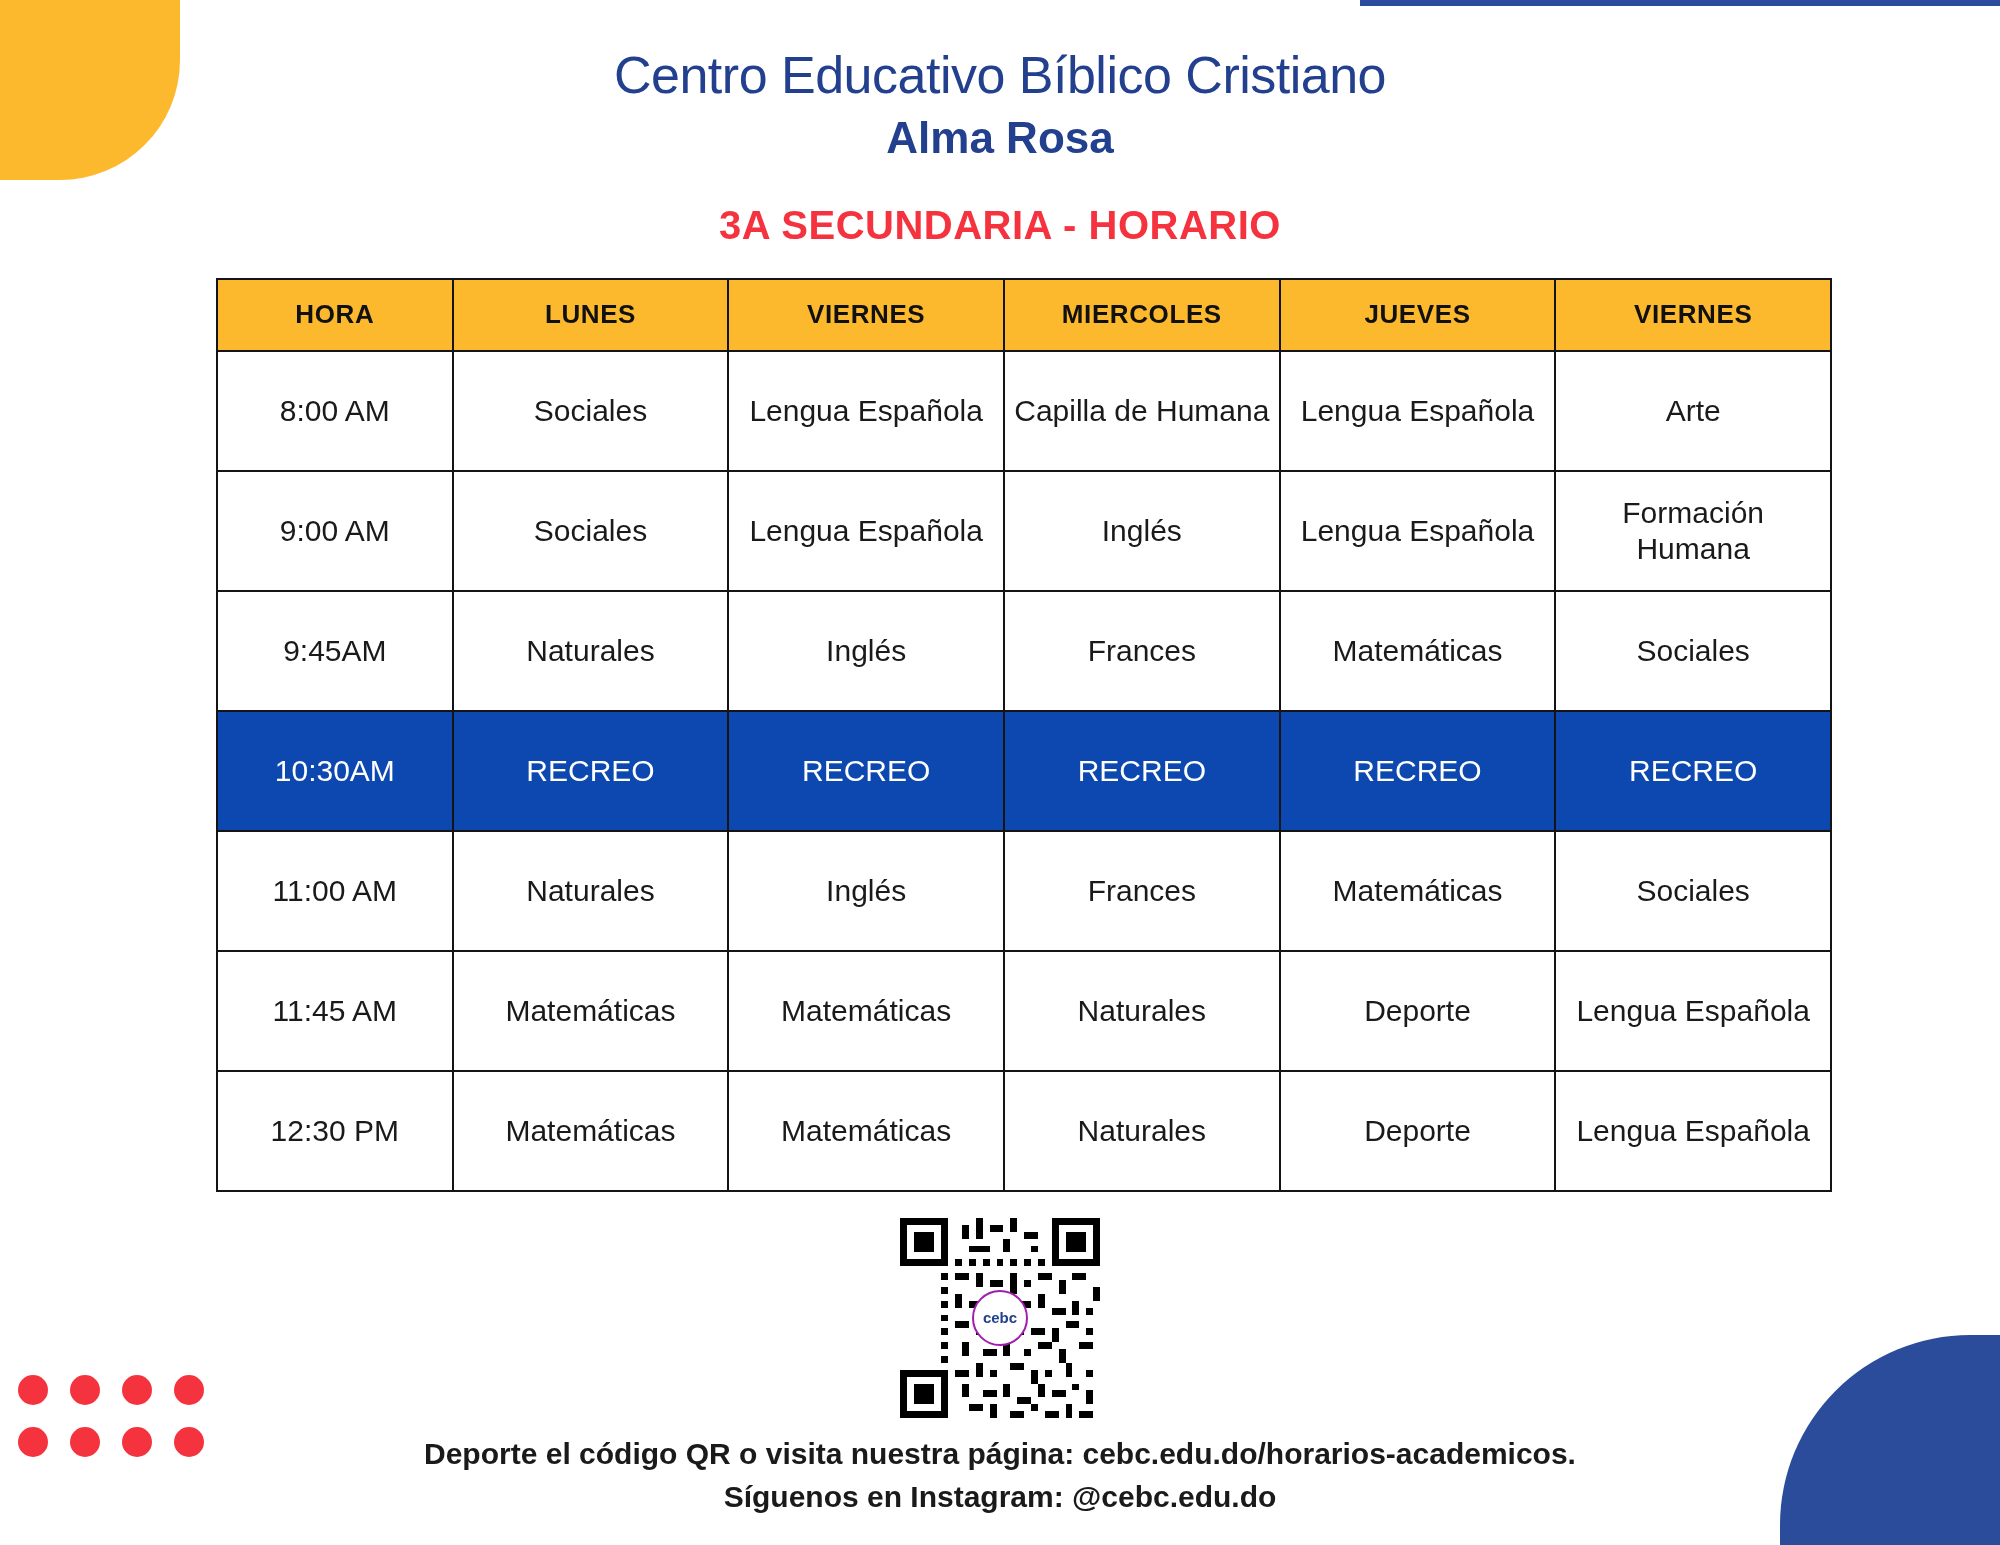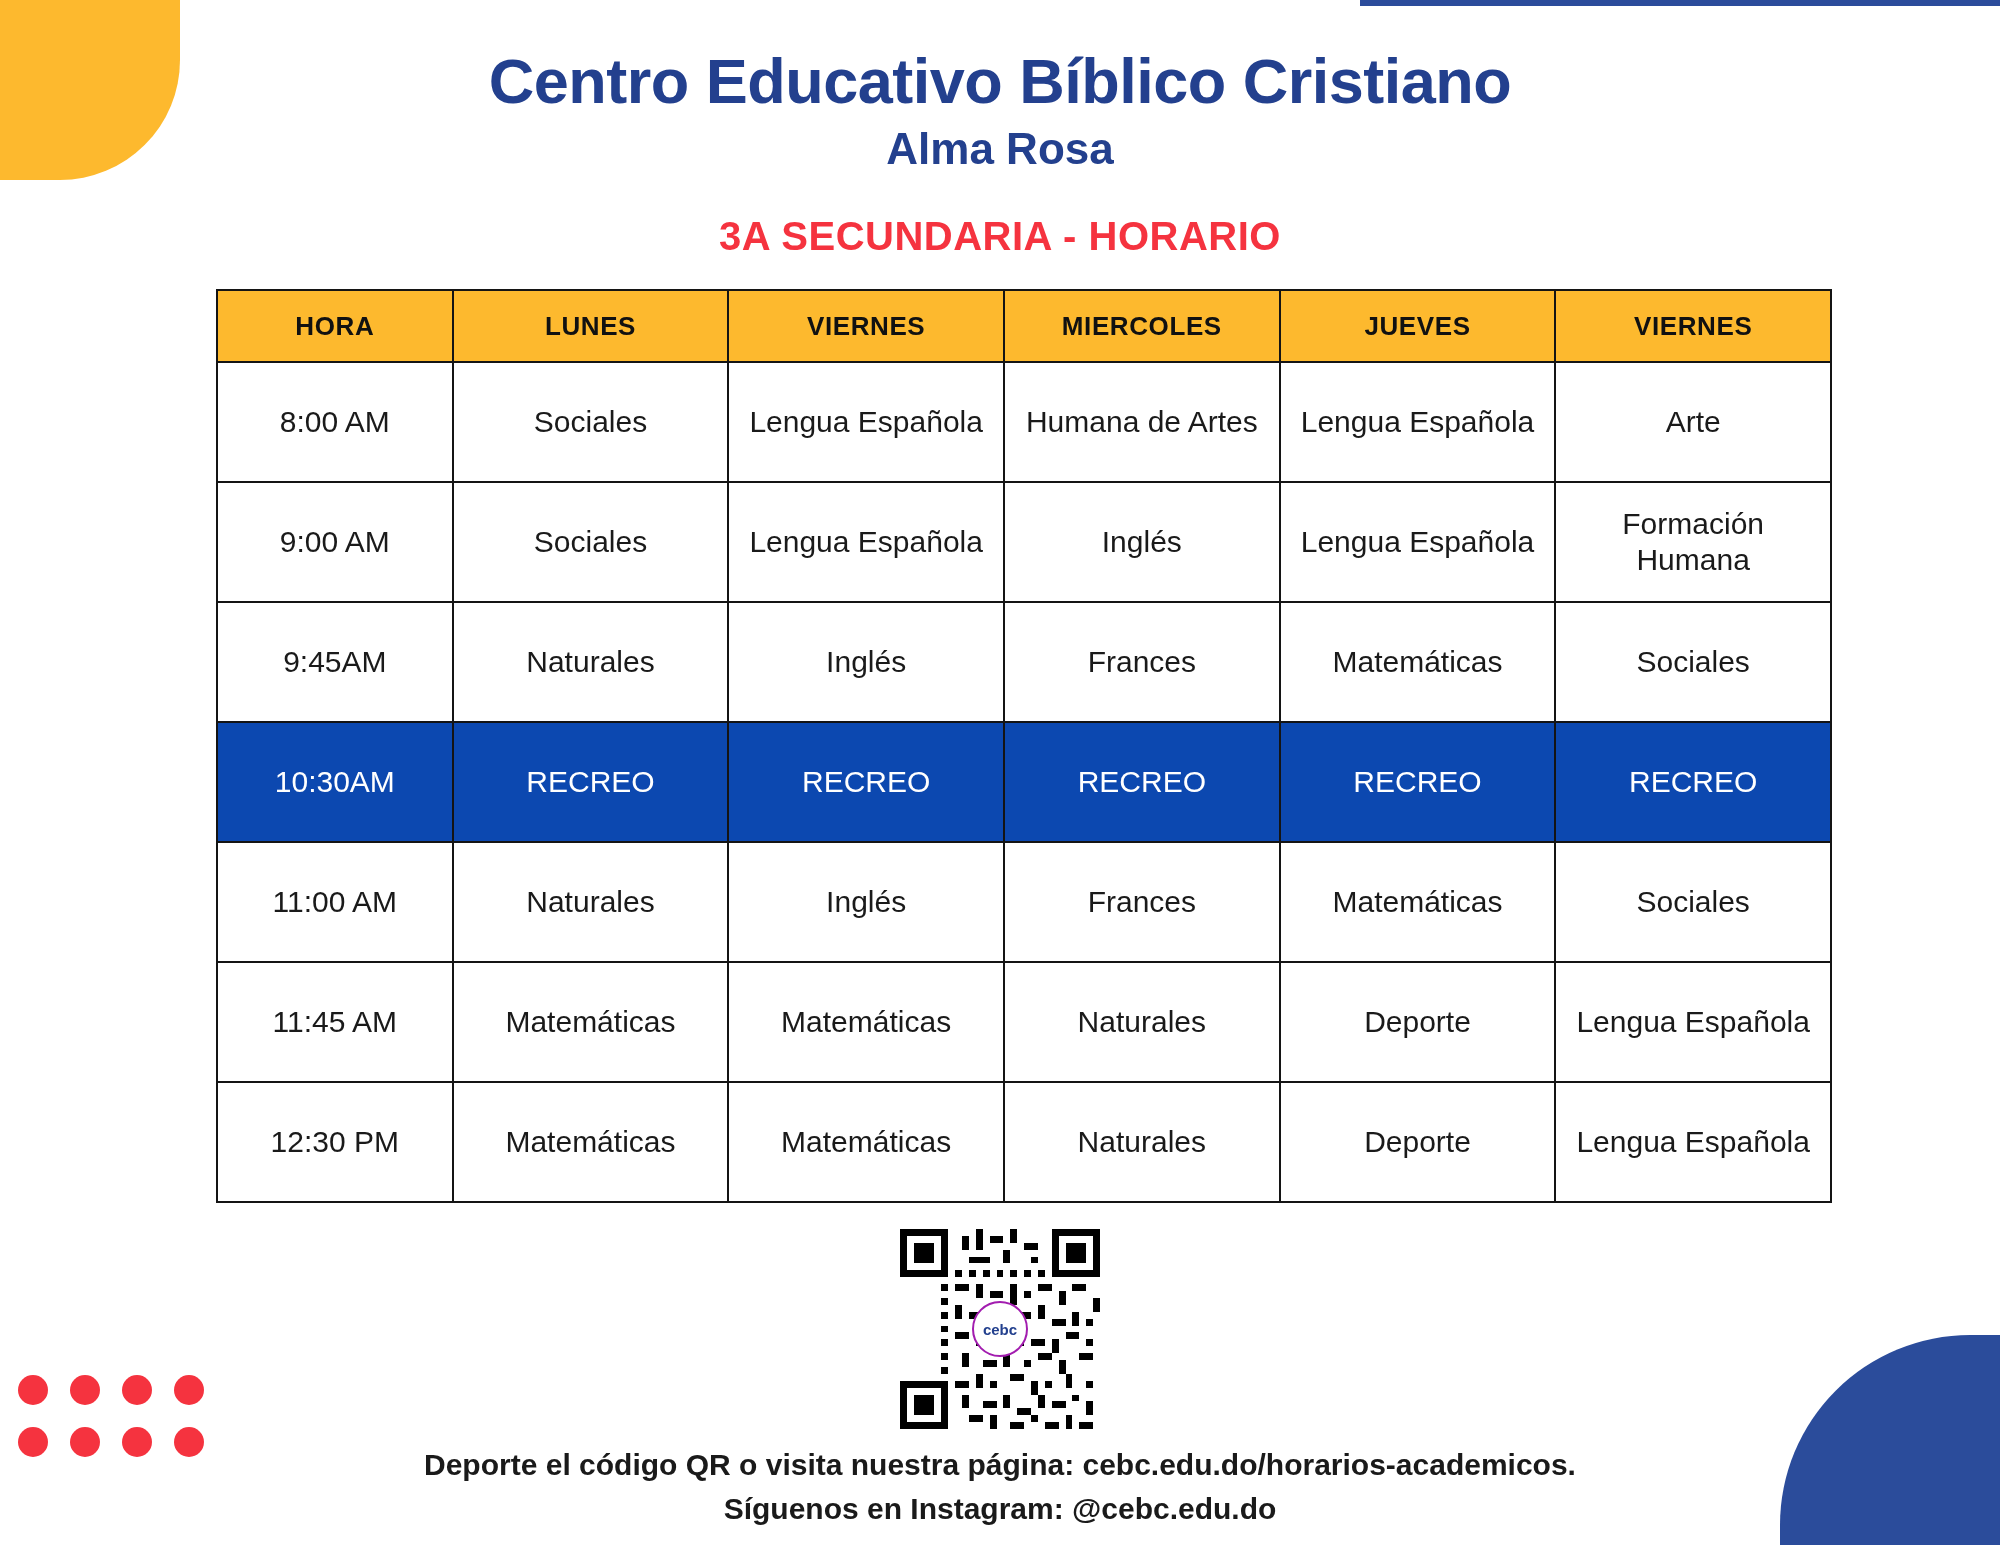--- a/index.html
+++ b/index.html
@@ -61,22 +61,22 @@
     background: #2B4C9B;
   }
 
   
   header {
     position: relative;
     text-align: center;
     padding-top: 48px;
   }
   .school-name {
-    font-size: 63px;
-    font-weight: bold;
+    font-size: 52px;
+    font-weight: normal;
     color: #23408E;
     letter-spacing: -0.5px;
     line-height: 1.05;
   }
   .school-sub {
     font-size: 44px;
     font-weight: bold;
     color: #23408E;
     margin-top: 10px;
   }
@@ -215,21 +215,21 @@
           <th>MIERCOLES</th>
           <th>JUEVES</th>
           <th>VIERNES</th>
         </tr>
     </thead>
     <tbody id="body-rows">
         <tr>
           <td>8:00 AM</td>
           <td>Sociales</td>
           <td>Lengua Española</td>
-          <td>Humana de Artes</td>
+          <td>Capilla de Humana</td>
           <td>Lengua Española</td>
           <td>Arte</td>
         </tr>
         <tr>
           <td>9:00 AM</td>
           <td>Sociales</td>
           <td>Lengua Española</td>
           <td>Inglés</td>
           <td>Lengua Española</td>
           <td>Formación Humana</td>

